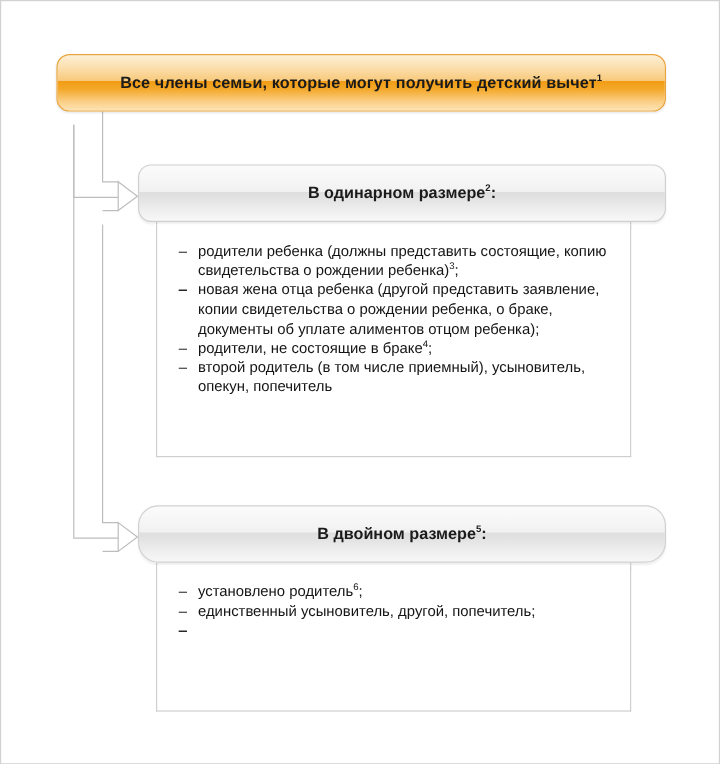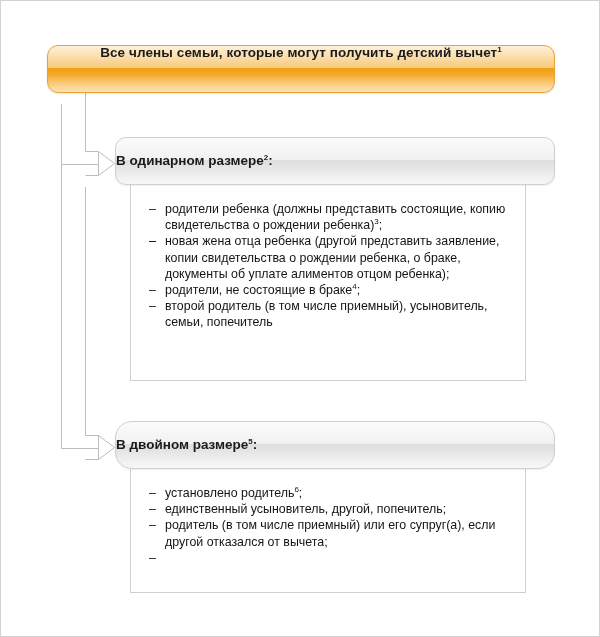--- a/index.html
+++ b/index.html
@@ -42,21 +42,21 @@
     border-radius: 11px;
     background: linear-gradient(to bottom,
         #fdf0d8 0%,
         #fbdfae 22%,
         #f8c97a 47%,
         #f19c14 47.5%,
         #f4a92c 62%,
         #fbd089 85%,
         #fde3b4 100%);
     display: flex;
-    align-items: flex-start;
+    align-items: center;
     justify-content: center;
     box-shadow: 0 1px 2px rgba(0,0,0,0.10);
   }
   .root-pill .pill-text {
     font-size: 13.5px;
     font-weight: 600;
     color: #1b1b1b;
     letter-spacing: 0.1px;
     text-align: center;
     line-height: 1;
@@ -73,20 +73,21 @@
     background: linear-gradient(to bottom,
         #fbfbfb 0%,
         #f6f6f6 26%,
         #f1f1f1 47%,
         #dedede 47.6%,
         #e4e4e4 62%,
         #f0f0f0 84%,
         #f7f7f7 100%);
     display: flex;
     align-items: center;
+    justify-content: center;
     box-shadow: 0 1px 2px rgba(0,0,0,0.07);
   }
   .branch-pill .pill-text {
     font-size: 13.5px;
     font-weight: 600;
     color: #1b1b1b;
     text-align: center;
     line-height: 1;
   }
   #pill-single { left: 114px; top: 136px; }
@@ -163,32 +164,32 @@
       <span>В одинарном размере</span><sup>2</sup><span>:</span>
     </span>
   </div>
 
   <div class="content-box" id="box-single">
     <ul class="item-list">
       <li><span class="dash">–</span><span>родители ребенка (должны представить состоящие, копию свидетельства о рождении ребенка)</span><sup>3</sup><span>;</span></li>
       <li><span class="dash">–</span><sup></sup><span></span></li>
       <li><span class="dash">–</span><span>новая жена отца ребенка (другой представить заявление, копии свидетельства о рождении ребенка, о браке, документы об уплате алиментов отцом ребенка);</span><sup></sup><span></span></li>
       <li><span class="dash">–</span><span>родители, не состоящие в браке</span><sup>4</sup><span>;</span></li>
-      <li><span class="dash">–</span><span>второй родитель (в том числе приемный), усыновитель, семьи, попечитель</span><sup></sup><span></span></li>
+      <li><span class="dash">–</span><span>второй родитель (в том числе приемный), усыновитель, опекун, попечитель</span><sup></sup><span></span></li>
     </ul>
   </div>
 
   <div class="branch-pill" id="pill-double">
     <span class="pill-text">
       <span>В двойном размере</span><sup>5</sup><span>:</span>
     </span>
   </div>
 
   <div class="content-box" id="box-double">
     <ul class="item-list">
       <li><span class="dash">–</span><span>установлено родитель</span><sup>6</sup><span>;</span></li>
       <li><span class="dash">–</span><span>единственный усыновитель, другой, попечитель;</span><sup></sup><span></span></li>
-      <li><span class="dash">–</span><span>родитель (в том числе приемный) или его супруг(а), если другой отказался от вычета;</span><sup></sup><span></span></li>
+      <li><span class="dash">–</span><sup></sup><span></span></li>
       <li><span class="dash">–</span><sup></sup><span></span></li>
     </ul>
   </div>
 
 </div>
 
 </body></html>

